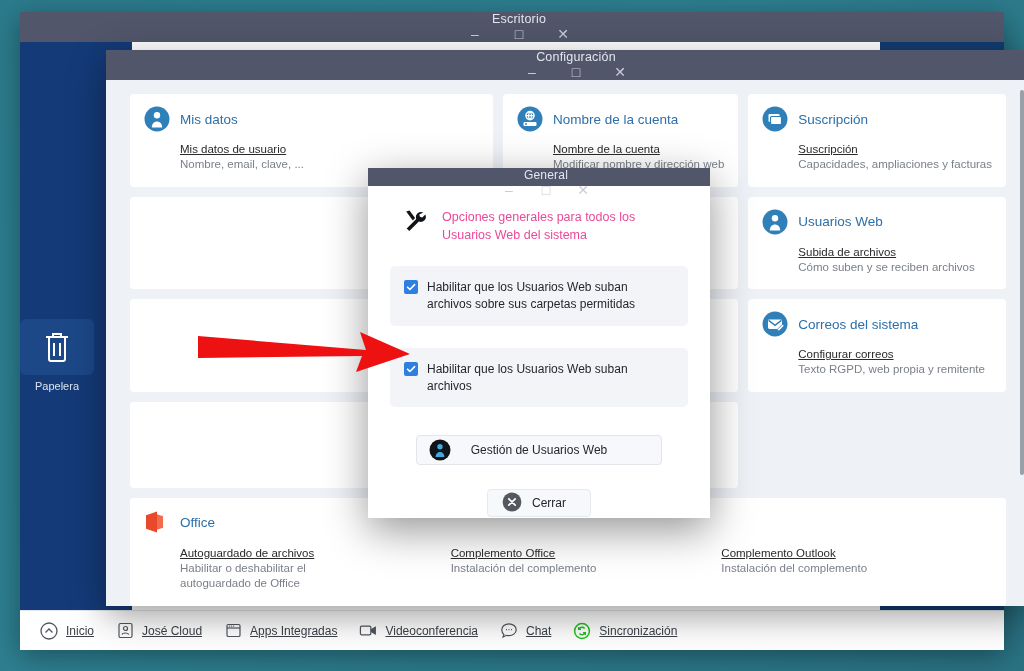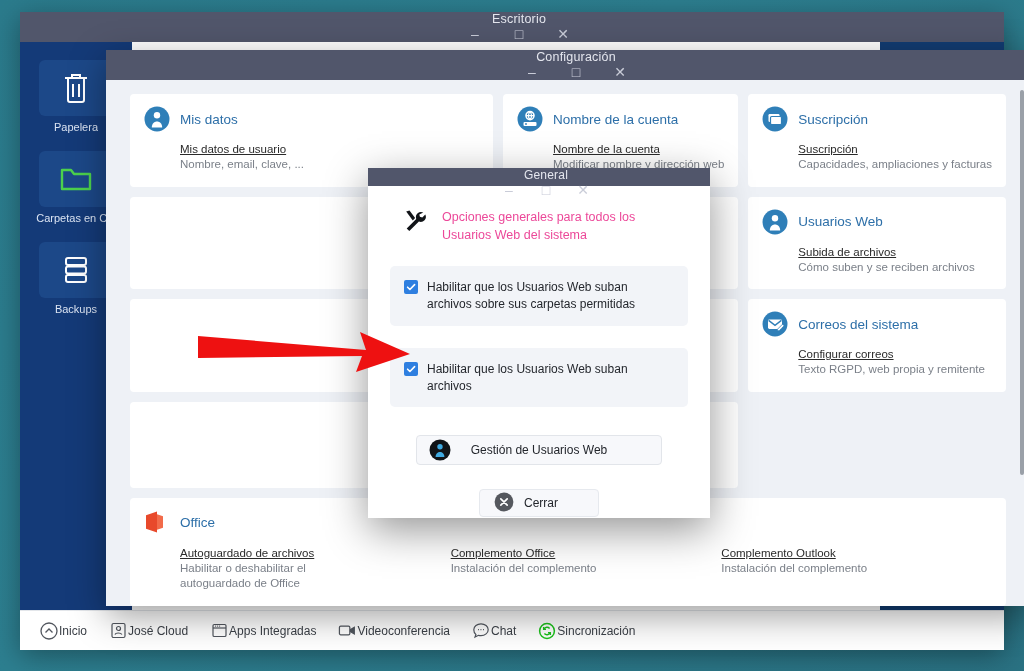--- a/index.html
+++ b/index.html
@@ -43,21 +43,21 @@
   #desktop-body {
     position: absolute; top: 30px; left: 0; right: 0; bottom: 0;
     background: #123c72;
     display: flex;
   }
   
   #desk-rail {
     width: 112px;
     background: #143a78;
     padding-top: 18px;
-    display: flex; flex-direction: column; align-items: center; gap: 18px;
+    display: flex; flex-direction: row; align-items: center; gap: 18px;
   }
   .rail-item { width: 92px; display: flex; flex-direction: column; align-items: center; }
   .rail-tile {
     width: 74px; height: 56px;
     background: #1c4888;
     border-radius: 6px;
     display: flex; align-items: center; justify-content: center;
   }
   .rail-label {
     margin-top: 5px;
@@ -114,21 +114,21 @@
   .dr-note { margin-top: 46px; }
 
   
   #taskbar {
     position: absolute; left: 0; right: 0; bottom: 0; height: 40px;
     background: #ffffff;
     display: flex; align-items: center;
     gap: 22px; padding-left: 20px;
     border-top: 1px solid #e3e6ea;
   }
-  .tb-item { display: flex; align-items: center; gap: 1px; font-size: 12px; color: #3c4148; }
+  .tb-item { display: flex; align-items: center; gap: 8px; font-size: 12px; color: #3c4148; text-decoration: underline; }
   .tb-ico { width: 18px; height: 18px; display:flex; align-items:center; justify-content:center; }
   #version-text {
     position: absolute; right: 14px; bottom: 46px;
     font-size: 11px; color: #6f7783;
   }
 
   
   #config-window {
     position: absolute;
     left: 106px; top: 50px;
@@ -206,21 +206,21 @@
   #gd-manage {
     margin: 28px auto 0 auto;
     width: 246px; height: 30px;
     background: #f7f8fb; border: 1px solid #e2e5ea; border-radius: 4px;
     display: flex; align-items: center; position: relative;
   }
   #gd-manage .mi { position: absolute; left: 12px; width: 22px; height: 22px; }
   #gd-manage .ml { flex:1; text-align:center; font-size: 12px; color: #23262c; }
   #gd-close-btn {
     margin: 24px auto 0 auto;
-    width: 120px; height: 28px;
+    width: 104px; height: 28px;
     background: #f7f8fb; border: 1px solid #e6e9ee; border-radius: 4px;
     display: flex; align-items: center; gap: 10px;
     padding-left: 14px;
     font-size: 12px; color: #23262c;
   }
 
   
   #red-arrow { position: absolute; left: 196px; top: 322px; pointer-events: none; }
 </style>
 </head>

